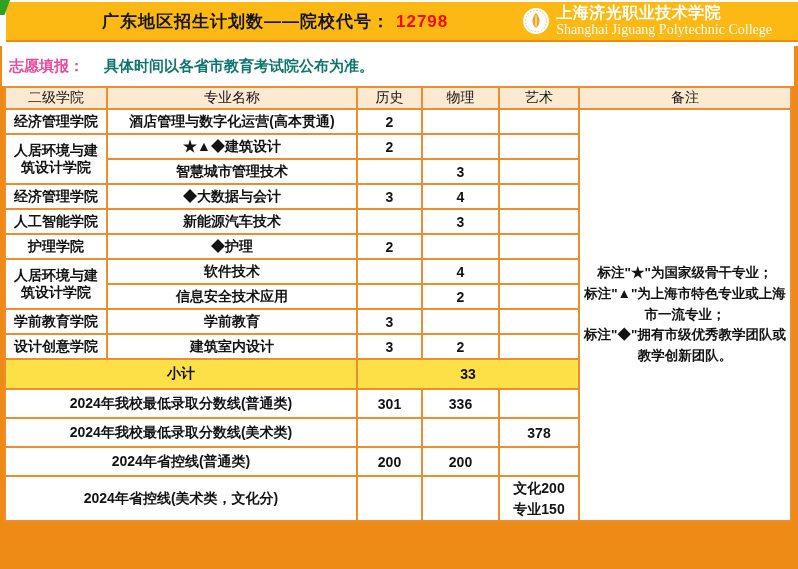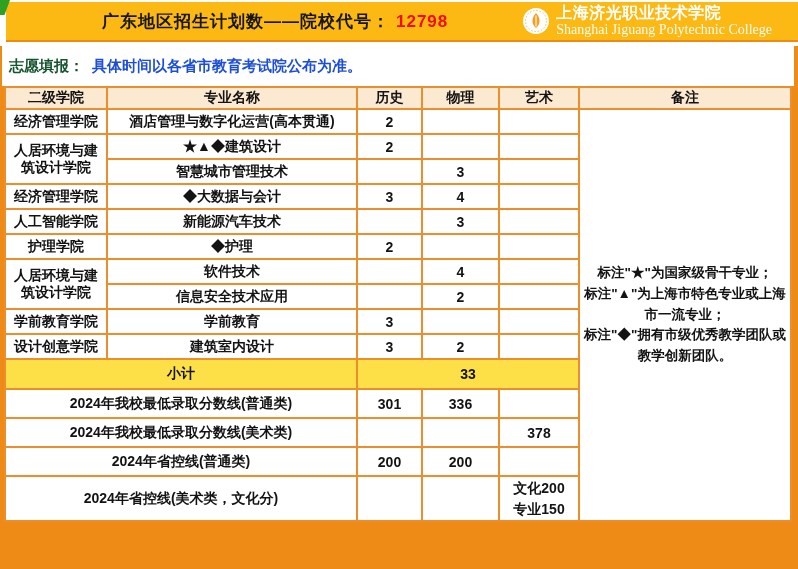--- a/index.html
+++ b/index.html
@@ -17,29 +17,29 @@
   .title .code { color:#F40B0B; margin-left:6px; }
   .logo { position:absolute; right:26px; top:0; height:100%; display:flex; align-items:center; gap:7px;font-family:Liberation Serif, serif; }
   .seal { width:26px; height:26px; display:block; }
   .logo-names { color:#ffffff; line-height:1.15; }
   .logo-cn { font-size:16px; letter-spacing:0.5px; }
   .logo-en { font-size:14px; font-weight:normal; opacity:0.95; }
 
   
   .notice { position:absolute; top:46px; left:2px; width:792px; height:40px; background:#ffffff;
             display:flex; align-items:center; padding-left:7px; font-size:15px; }
-  .notice-label { color:#14532d; margin-right:8px; white-space:nowrap; }
-  .notice-text { color:#1d4ed8; white-space:nowrap; }
+  .notice-label { color:#ec4899; margin-right:20px; white-space:nowrap; }
+  .notice-text { color:#0f766e; white-space:nowrap; }
 
   
   table.plan { position:absolute; top:86px; left:4px; border-collapse:collapse; table-layout:fixed;
                background:#ffffff; }
   table.plan th, table.plan td { border:2px solid #EC8E2E; font-size:14px; color:#131313;
                text-align:center; vertical-align:middle; padding:1px 2px; overflow:hidden; }
-  tr.head th { background:#FCE9D2; height:20px; font-weight:bold; }
+  tr.head th { background:#FCE9D2; height:20px; font-weight:normal; }
   tr.body td { height:25px;margin-top:45px; }
   td.major { text-align:left; padding-left:6px; }
   td.college { line-height:1.25; }
   .red { color:#FE0000; }
   tr.subtotal td { background:#fde047; height:30px; }
   tr.summary td { height:29px; }
   tr.summary-tall td { height:45px; }
   td.remark-cell { vertical-align:middle; text-align:left; padding:4px 7px; background:#ffffff; }
   td.remark-cell .remark-line { font-size:13.5px; line-height:1.55; color:#131313; }
   td.arts-two-line div { line-height:1.45; }

